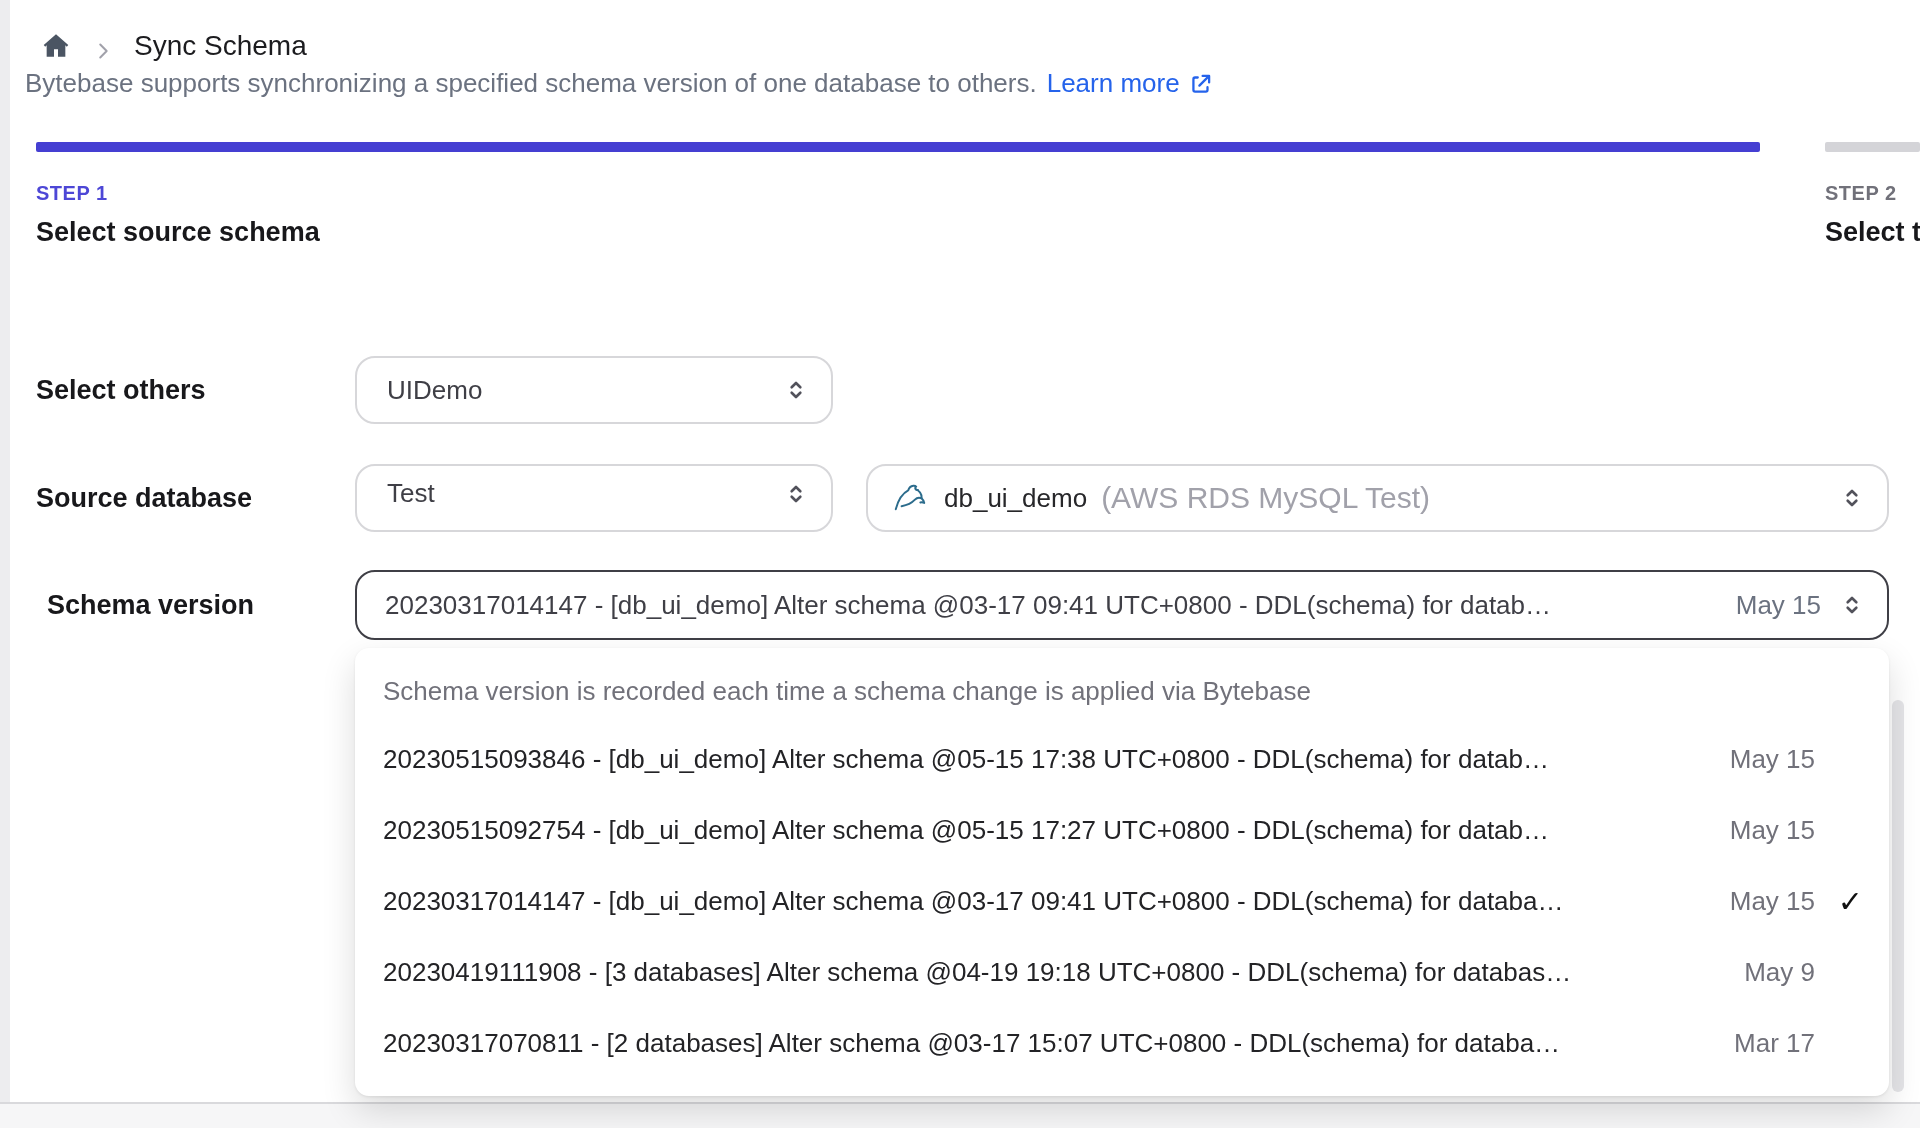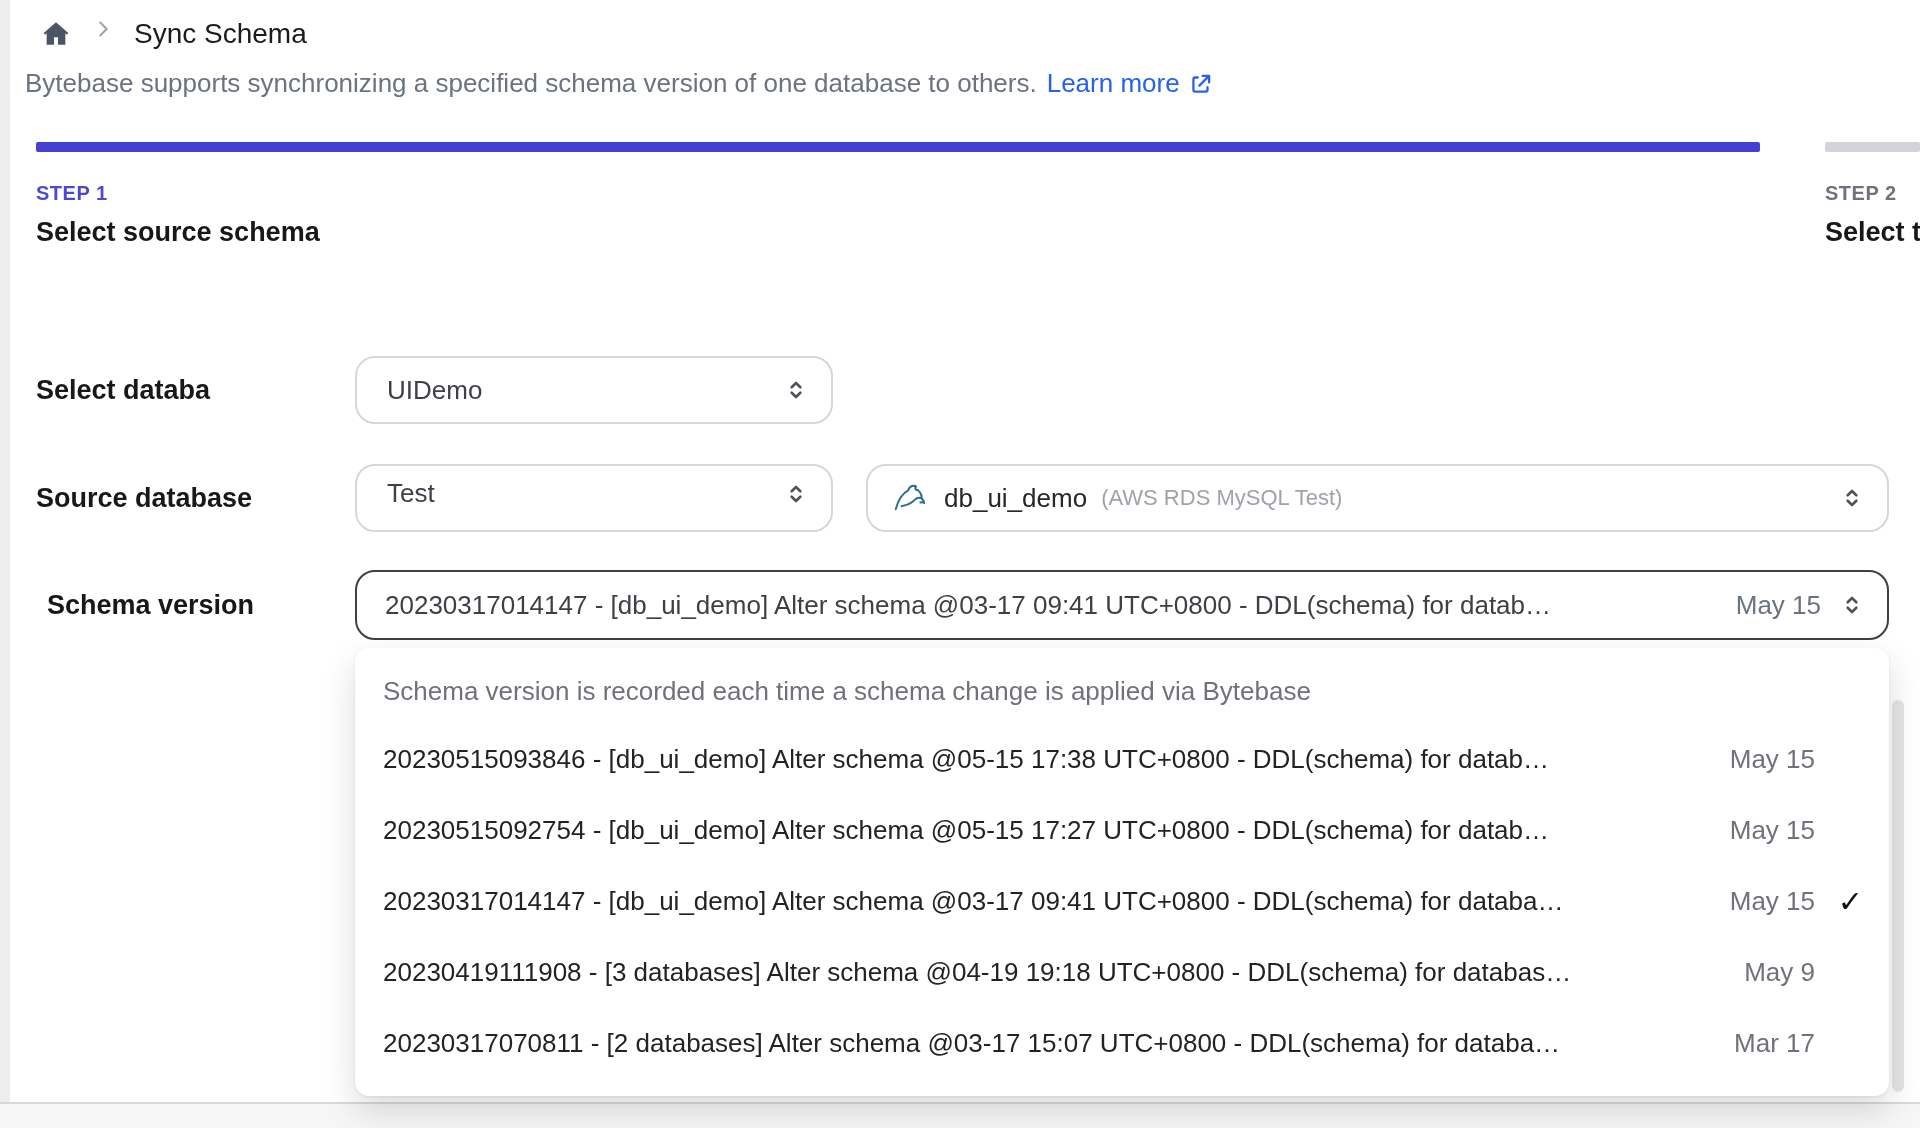--- a/index.html
+++ b/index.html
@@ -3,21 +3,21 @@
 <meta charset="utf-8">
 <style>
   * { margin:0; padding:0; box-sizing:border-box; }
   html,body { background:#fff; }
   body { font-family:"Liberation Sans","DejaVu Sans",sans-serif; color:#18181b; }
   .page { position:relative; width:1920px; height:1128px; background:#ffffff; overflow:hidden; }
 
   .left-strip { position:absolute; left:0; top:0; width:10px; height:1128px; background:#ededef; }
 
   
-  .breadcrumb { position:absolute; left:40px; top:18px; display:flex; align-items:flex-start; gap:20px; height:44px; }
+  .breadcrumb { position:absolute; left:40px; top:18px; display:flex; align-items:flex-end; gap:20px; height:44px; }
   .crumb-home { display:flex; align-items:center; cursor:pointer; }
   .crumb-sep { display:flex; align-items:center; }
   .crumb-title { font-size:28px; font-weight:500; color:#1c1c1f; }
 
   
   .intro { position:absolute; left:25px; top:68px; font-size:26px; color:#6b7280; display:flex; align-items:center; gap:10px; white-space:nowrap; }
   .learn-more { color:#2563eb; display:inline-flex; align-items:center; gap:8px; cursor:pointer; }
 
   
   .bar-active { position:absolute; left:36px; top:142px; width:1724px; height:10px; background:#453fd2; border-radius:2px; }
@@ -38,21 +38,21 @@
   .lbl-version { top:570px; height:70px;margin-left:11px; }
 
   .select { position:absolute; background:#fff; border:2px solid #d7d7da; border-radius:20px; display:flex; align-items:center; cursor:pointer; }
   .sel-project { left:355px; top:356px; width:478px; height:68px; padding:0 22px 0 30px; }
   .sel-env     { left:355px; top:464px; width:478px; height:68px; padding:0 22px 9px 30px; }
   .sel-db      { left:866px; top:464px; width:1023px; height:68px; padding:0 22px 0 24px; }
   .sel-version { left:355px; top:570px; width:1534px; height:70px; padding:0 22px 0 28px; border:2px solid #3f3f46; }
 
   .select .value { font-size:26px; color:#3f3f46; flex:0 1 auto; white-space:nowrap; overflow:hidden; }
   .sel-db .db-name { font-size:26px; color:#27272a; margin-left:16px; white-space:nowrap; }
-  .sel-db .db-detail { font-size:22px; color:#a1a1aa; margin-left:14px; white-space:nowrap; flex:1 1 auto; overflow:hidden; }
+  .sel-db .db-detail { font-size:30px; color:#a1a1aa; margin-left:14px; white-space:nowrap; flex:1 1 auto; overflow:hidden; }
   .sel-version .value { color:#3f3f46; flex:1 1 auto; }
   .sel-version .sel-date { font-size:26px; color:#6b7280; margin:0 18px 0 18px; white-space:nowrap; }
   .updown { margin-left:auto; flex:0 0 auto; display:flex; align-items:center; }
   .sel-db .updown, .sel-version .updown { margin-left:0; }
   .sel-project .updown, .sel-env .updown { margin-left:auto; }
 
   
   .dropdown { position:absolute; left:355px; top:648px; width:1534px; height:448px; background:#fff; border-radius:14px;
               box-shadow:0 1px 3px rgba(0,0,0,0.08), 0 14px 34px rgba(0,0,0,0.14); padding:10px 0 12px 0; z-index:5; }
   .dd-header { height:66px; display:flex; align-items:center; padding:0 28px; font-size:26px; color:#71717a; white-space:nowrap; overflow:hidden; }
@@ -107,21 +107,21 @@
 
   <div class="step-block step1">
     <div class="step-label">STEP 1</div>
     <div class="step-title">Select source schema</div>
   </div>
   <div class="step-block step2">
     <div class="step-label">STEP 2</div>
     <div class="step-title">Select t</div>
   </div>
 
-  <div class="field-label lbl-project">Select databa</div>
+  <div class="field-label lbl-project">Select others</div>
   <div class="field-label lbl-source">Source database</div>
   <div class="field-label lbl-version">Schema version</div>
 
   <div class="select sel-project">
     <span class="value">UIDemo</span>
     <span class="updown">
       <svg width="26" height="26" viewBox="0 0 24 24" fill="none" stroke="#52525b" stroke-width="2.4" stroke-linecap="round" stroke-linejoin="round">
         <path d="M8 9.5L12 5.5l4 4"></path>
           <path d="M8 14.5l4 4 4-4"></path>
       </svg>

